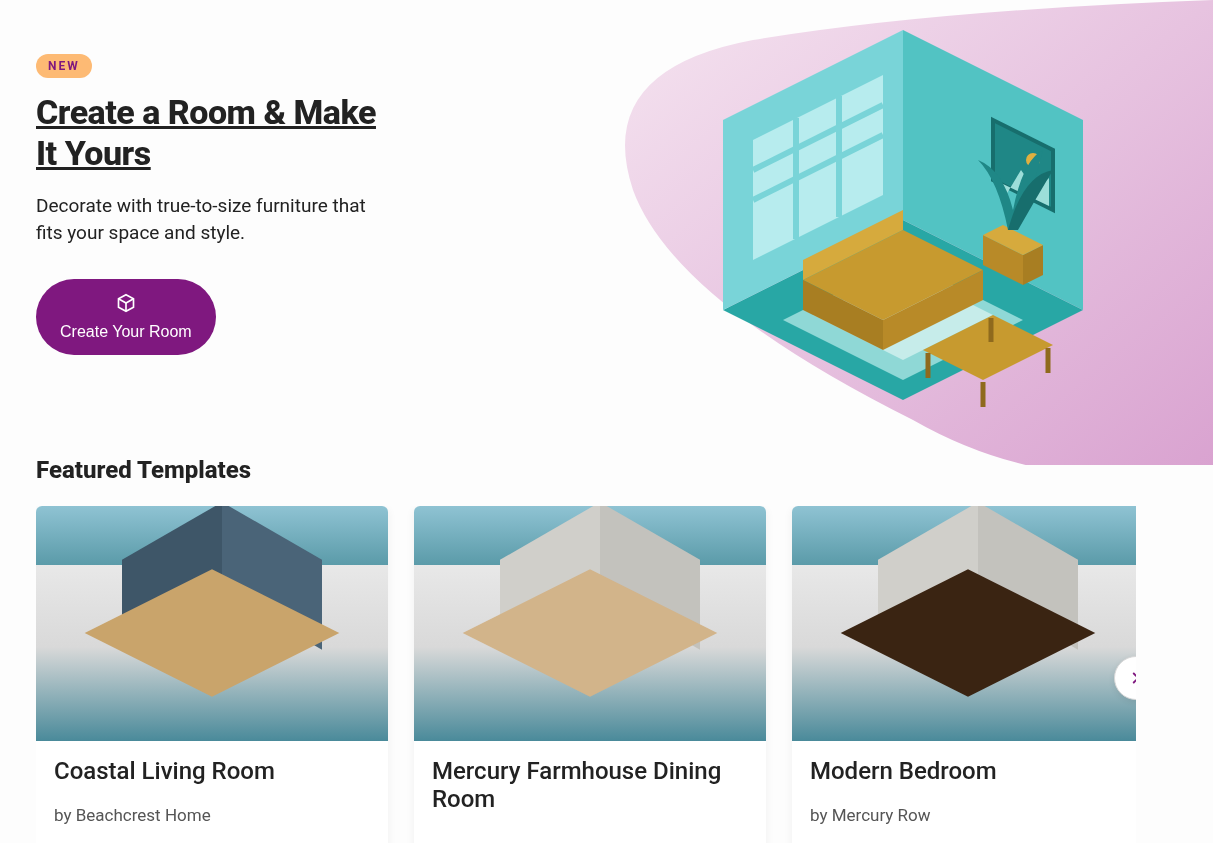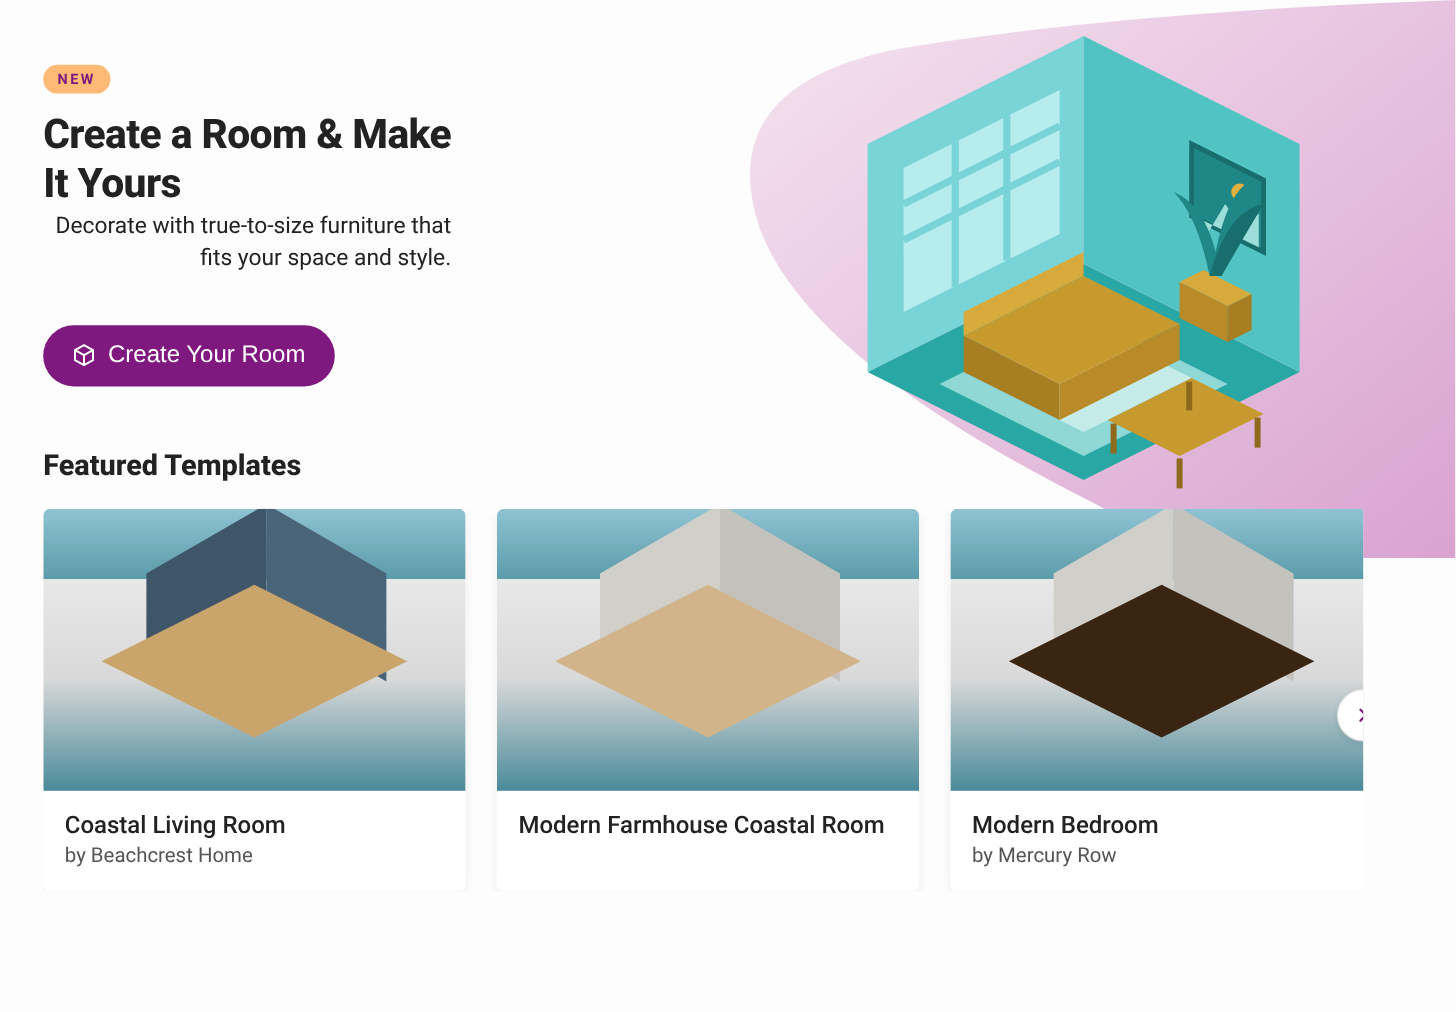--- a/index.html
+++ b/index.html
@@ -35,49 +35,50 @@
       border-radius: 14px;
       margin-bottom: 14px;
     }
     .title {
       font-size: 34px;
       font-weight: 800;
       color: #222;
       line-height: 1.2;
       max-width: 360px;
       letter-spacing: -0.5px;
+      text-decoration: underline;
     }
     .subtitle {
       font-size: 19px;
       color: #222;
-      margin-top: 0;
+      margin-top: 18px;
       max-width: 340px;
       line-height: 1.45;
-      text-align: right;
     }
     .primary-btn {
       display: inline-flex;
       align-items: center;
       gap: 10px;
       background: #7f187f;
       color: #fff;
       border: none;
-      font-size: 20px;
+      font-size: 16px;
       font-weight: 500;
       padding: 14px 24px;
       border-radius: 999px;
-      margin-top: 42px;
+      margin-top: 32px;
       cursor: pointer;
+      flex-direction: column;
     }
     .primary-btn svg { display: block; }
     .section-title {
       font-size: 24px;
       font-weight: 800;
       color: #222;
-      margin-top: 52px;
+      margin-top: 101px;
       margin-bottom: 22px;
     }
     .carousel {
       display: flex;
       gap: 26px;
       position: relative;
     }
     .card {
       width: 352px;
       background: #fff;
@@ -93,24 +94,24 @@
       background: linear-gradient(180deg, #8fc3d3 0%, #5b9ba9 25%, #e8e8e8 25%, #d9d9d9 60%, #4a8a9a 100%);
       display: flex;
       align-items: center;
       justify-content: center;
       position: relative;
     }
     .card-meta {
       padding: 16px 18px 20px 18px;
     }
     .card-title {
-      font-size: 20px;
+      font-size: 24px;
       color: #222;
       font-weight: 500;
-      margin-bottom: 4px;
+      margin-bottom: 20px;
     }
     .card-byline {
       font-size: 17px;
       color: #555;
     }
     .next-btn {
       position: absolute;
       right: -22px;
       top: 150px;
       width: 44px;
@@ -248,21 +249,21 @@
 
       <div class="card">
         <div class="card-image">
           <div class="room-iso">
             <div class="wall-left" style="background:#d0cfca"></div>
             <div class="wall-right" style="background:#c3c2bd"></div>
             <div class="floor" style="background:#d2b48a"></div>
           </div>
         </div>
         <div class="card-meta">
-          <div class="card-title">Modern Farmhouse Coastal Room</div>
+          <div class="card-title">Mercury Farmhouse Dining Room</div>
         </div>
       </div>
 
       <div class="card">
         <div class="card-image">
           <div class="room-iso">
             <div class="wall-left" style="background:#d0cfca"></div>
             <div class="wall-right" style="background:#c3c2bd"></div>
             <div class="floor" style="background:#3a2412"></div>
           </div>

